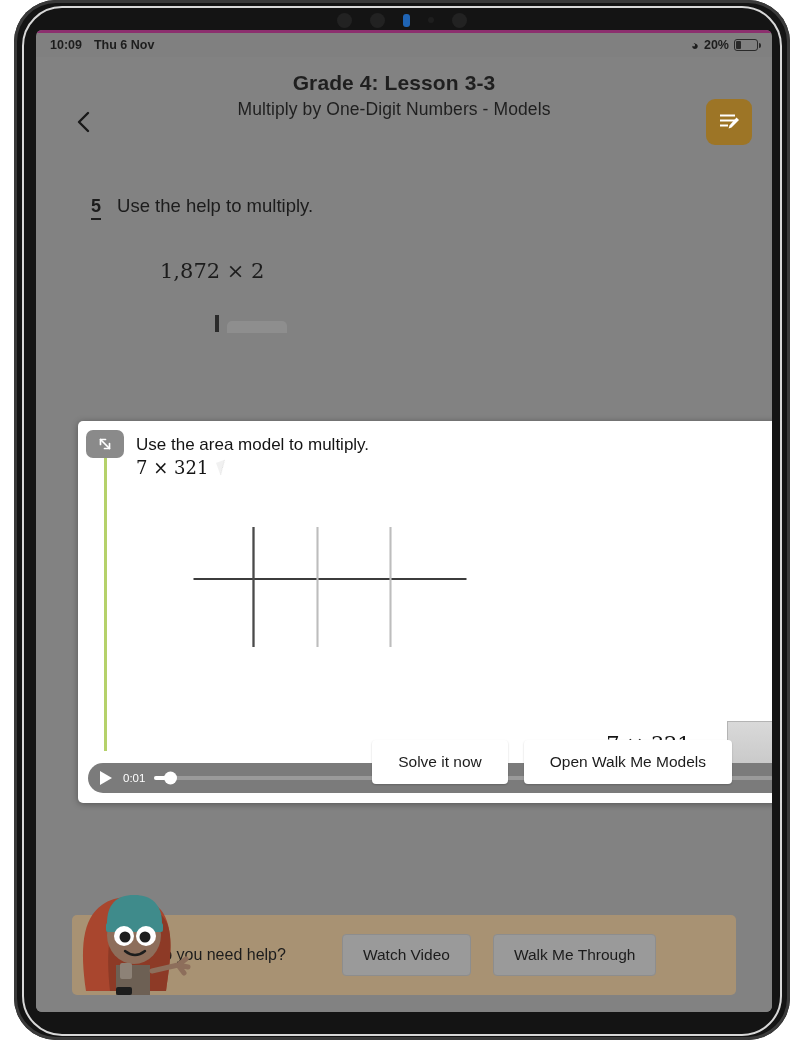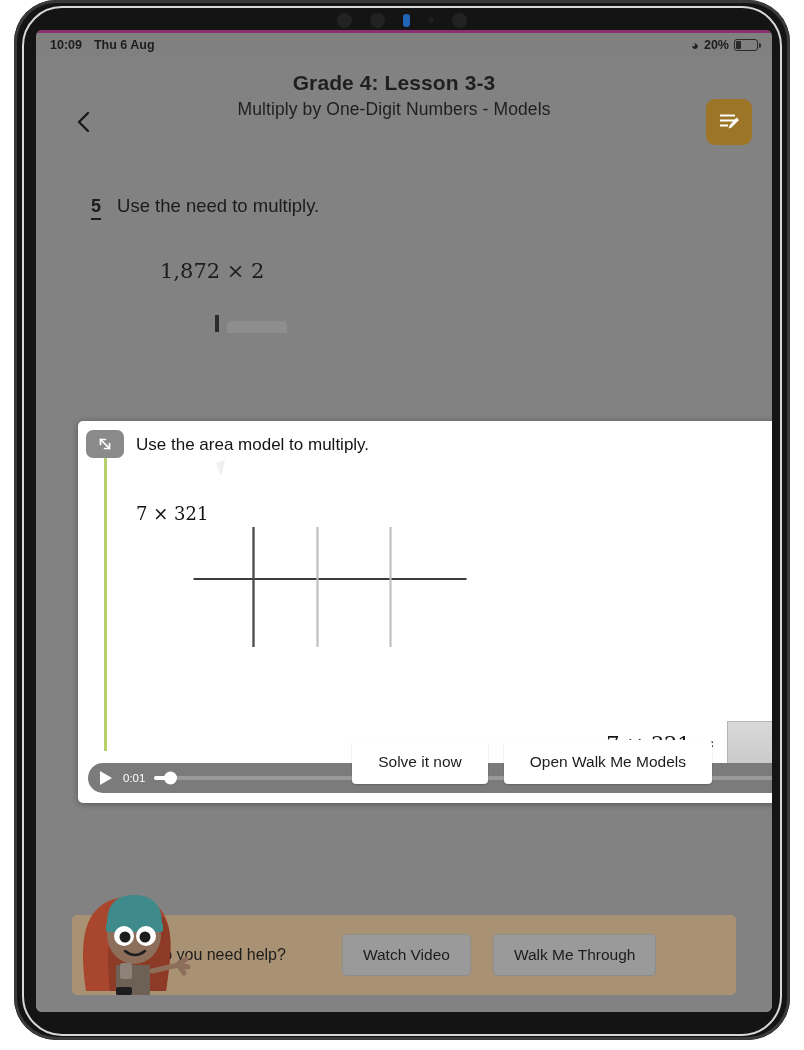--- a/index.html
+++ b/index.html
@@ -178,21 +178,21 @@
     background: #8a8a8a;
     display: flex; align-items: center; justify-content: center;
     color: #fff;
   }
   #video-prompt {
     position: absolute; left: 58px; top: 12px;
     color: #141414;
   }
   #video-prompt-line1 { font-size: 17px; line-height: 23px; }
   #video-prompt-line2 {
-    font-family: "DejaVu Serif", serif; font-size: 18px; line-height: 24px; margin-top: 46px;
+    font-family: "DejaVu Serif", serif; font-size: 18px; line-height: 24px;
   }
   #mouse-cursor {
     position: absolute; left: 140px; top: 40px;
     width: 0; height: 0;
     border-left: 9px solid rgba(255,255,255,0.85);
     border-bottom: 13px solid transparent;
     transform: rotate(-20deg);
     filter: drop-shadow(0.5px 0.5px 0.6px rgba(0,0,0,.45));
   }
 
@@ -247,21 +247,21 @@
   .airplay-icon::after {
     content:""; position: absolute; left: 50%; bottom: -1px; transform: translateX(-50%);
     border-left: 5px solid transparent; border-right: 5px solid transparent;
     border-bottom: 5px solid #fff;
   }
 
   
   #action-buttons {
     position: absolute; left: 0; right: 0; top: 595px;
     display: flex; justify-content: flex-end; gap: 16px;
-    padding-right: 60px;
+    padding-right: 40px;
   }
   .action-button {
     background: #ffffff; border: none; border-radius: 4px;
     padding: 13px 26px; font-size: 15.5px; color: #1c1c1c;
     font-family: "Liberation Sans", sans-serif;
     box-shadow: 0 1px 2px rgba(0,0,0,.2);
   }
 
   
   #help-bar {
@@ -291,21 +291,21 @@
     <span class="sensor-dot small"></span>
     <span class="sensor-dot"></span>
   </div>
 
   <div id="screen">
     <div id="magenta-strip"></div>
 
     <div id="status-bar">
       <div id="status-left">
         <span>10:09</span>
-        <span>Thu 6 Aug</span>
+        <span>Thu 6 Nov</span>
       </div>
       <div id="status-right">
         <span class="wifi-glyph">◕</span>
         <span>20%</span>
         <span class="battery-shell">
           <span class="battery-fill"></span>
         </span>
       </div>
     </div>
 
@@ -330,21 +330,21 @@
       <div id="header-grabber">
         <i></i>
         <i></i>
       </div>
     </div>
 
     <div id="worksheet">
 
       <div id="q-row">
         <span id="q-number">5</span>
-        <span id="q-text">Use the need to multiply.</span>
+        <span id="q-text">Use the help to multiply.</span>
       </div>
 
       <div id="q-expression">1,872 × 2</div>
 
       <div id="bg-table">
         <span class="tick"></span>
         <span class="cellbar"></span>
       </div>
 
       <div id="bg-circles">

